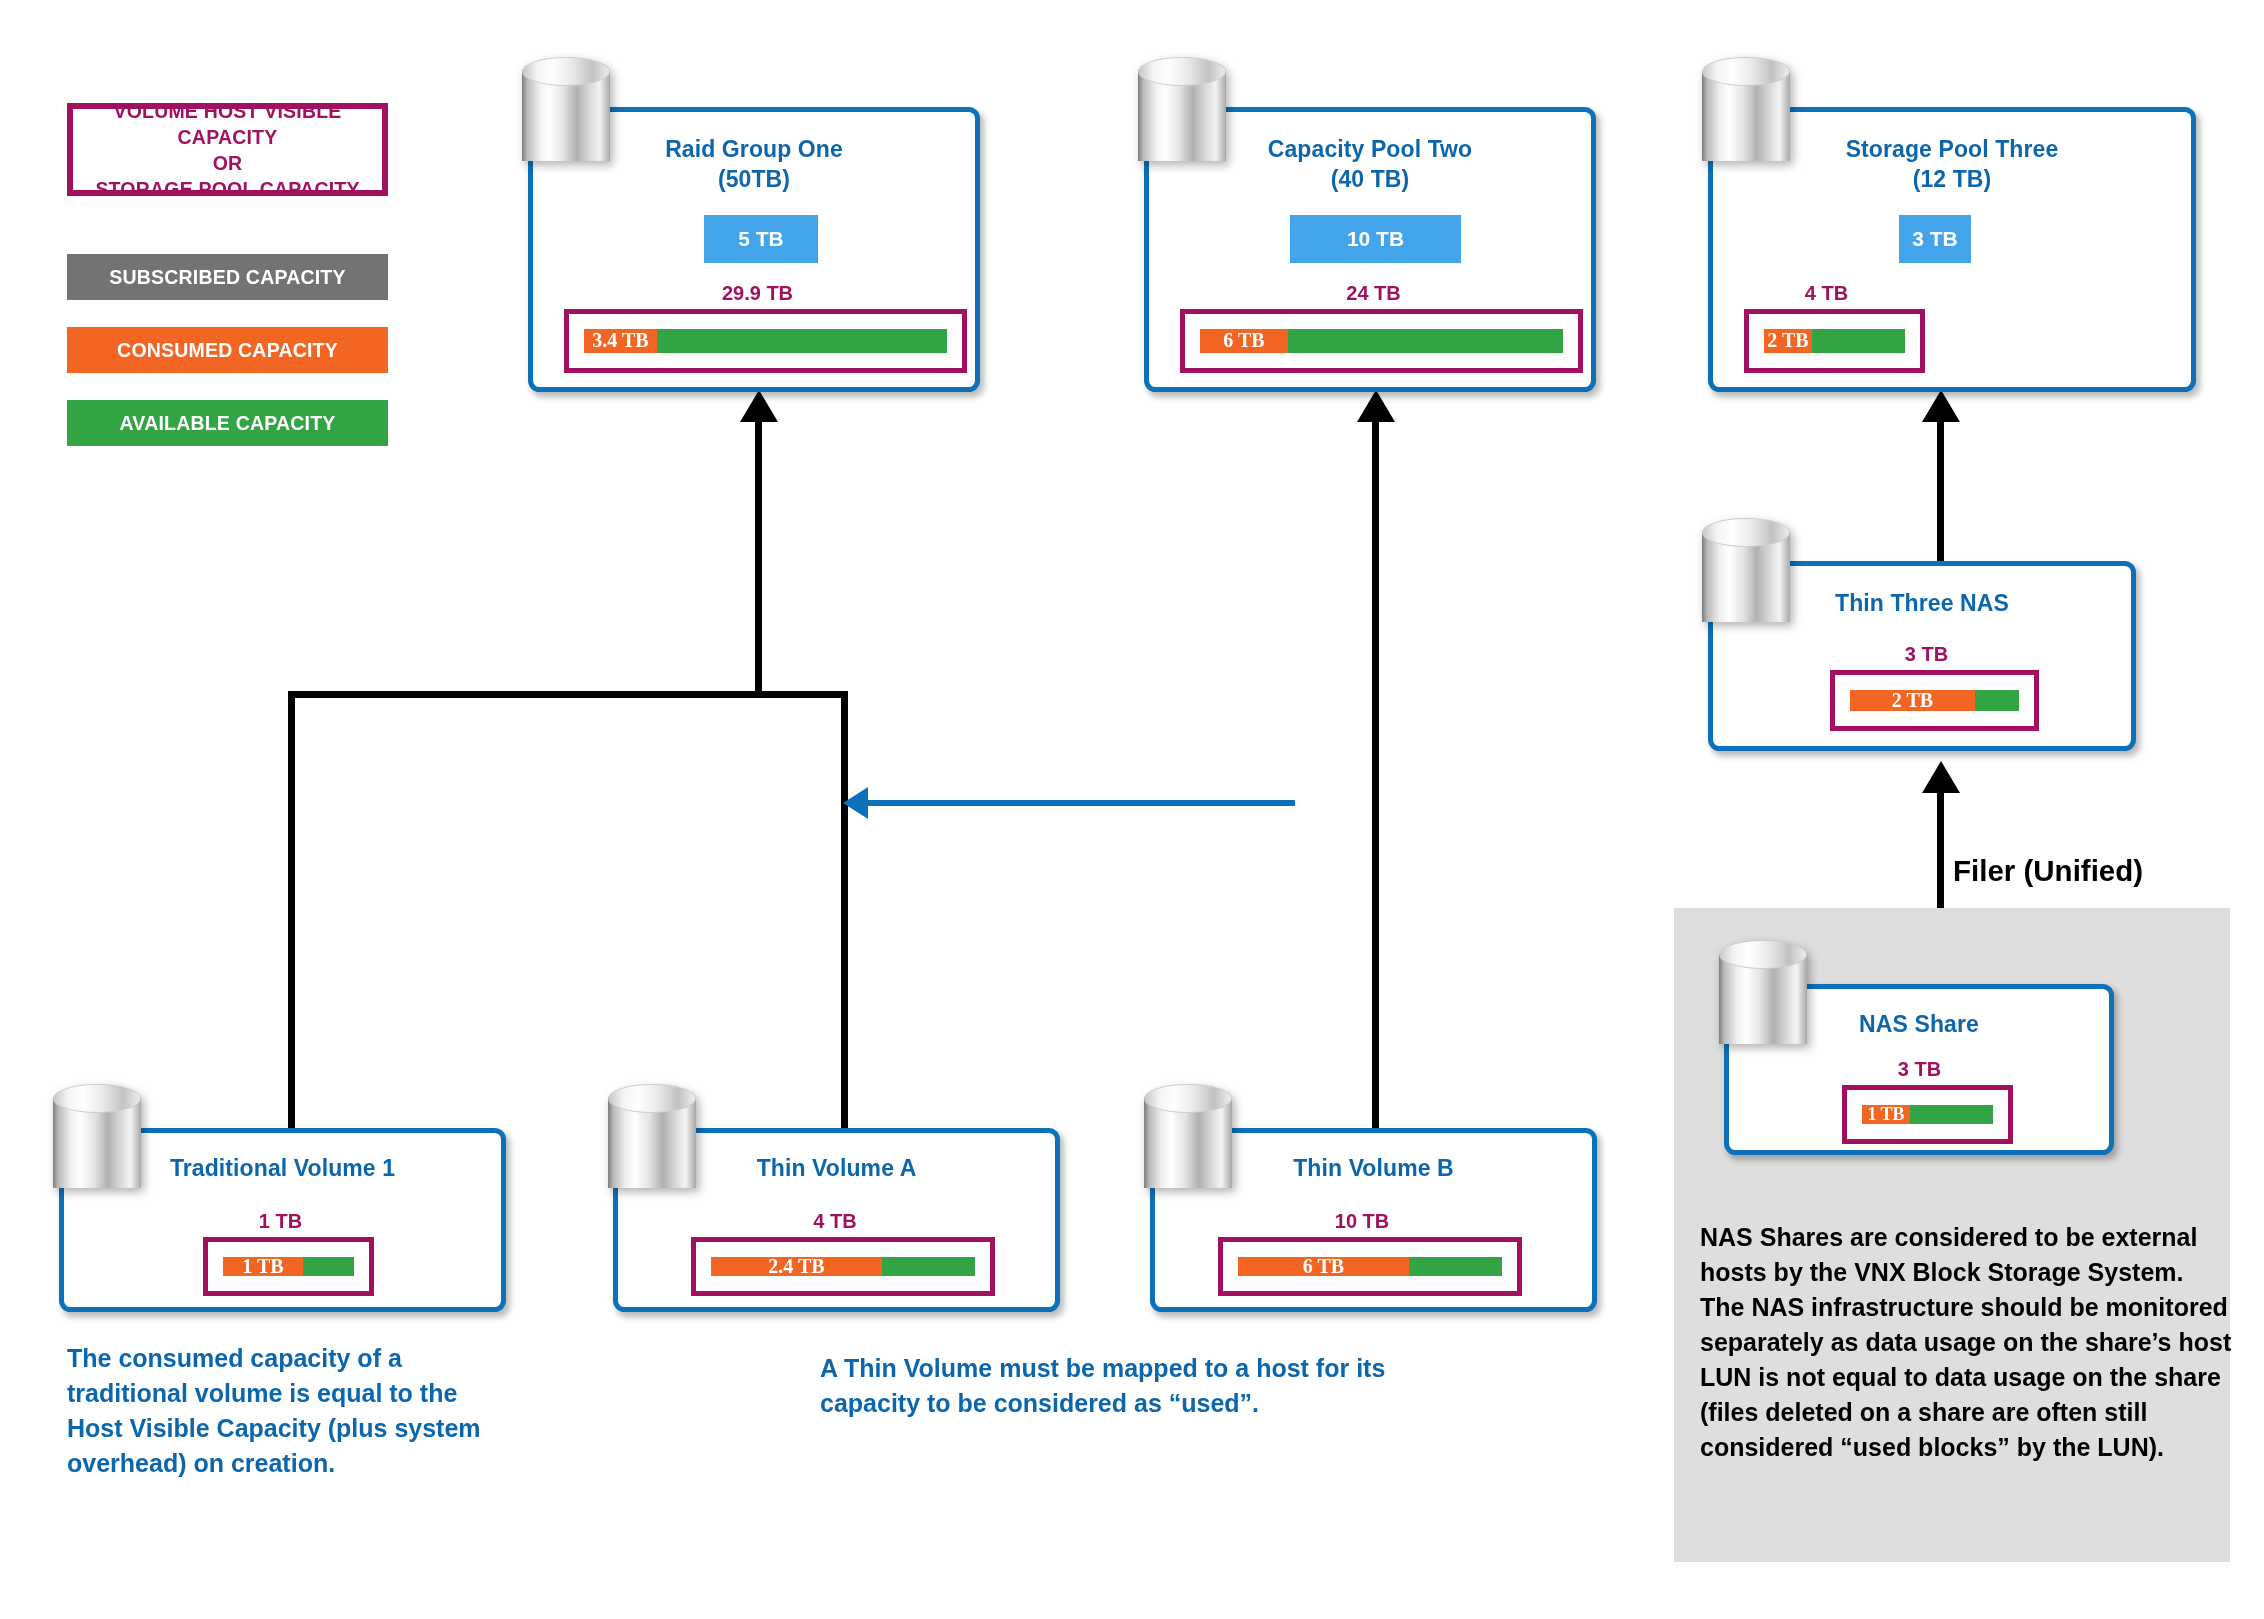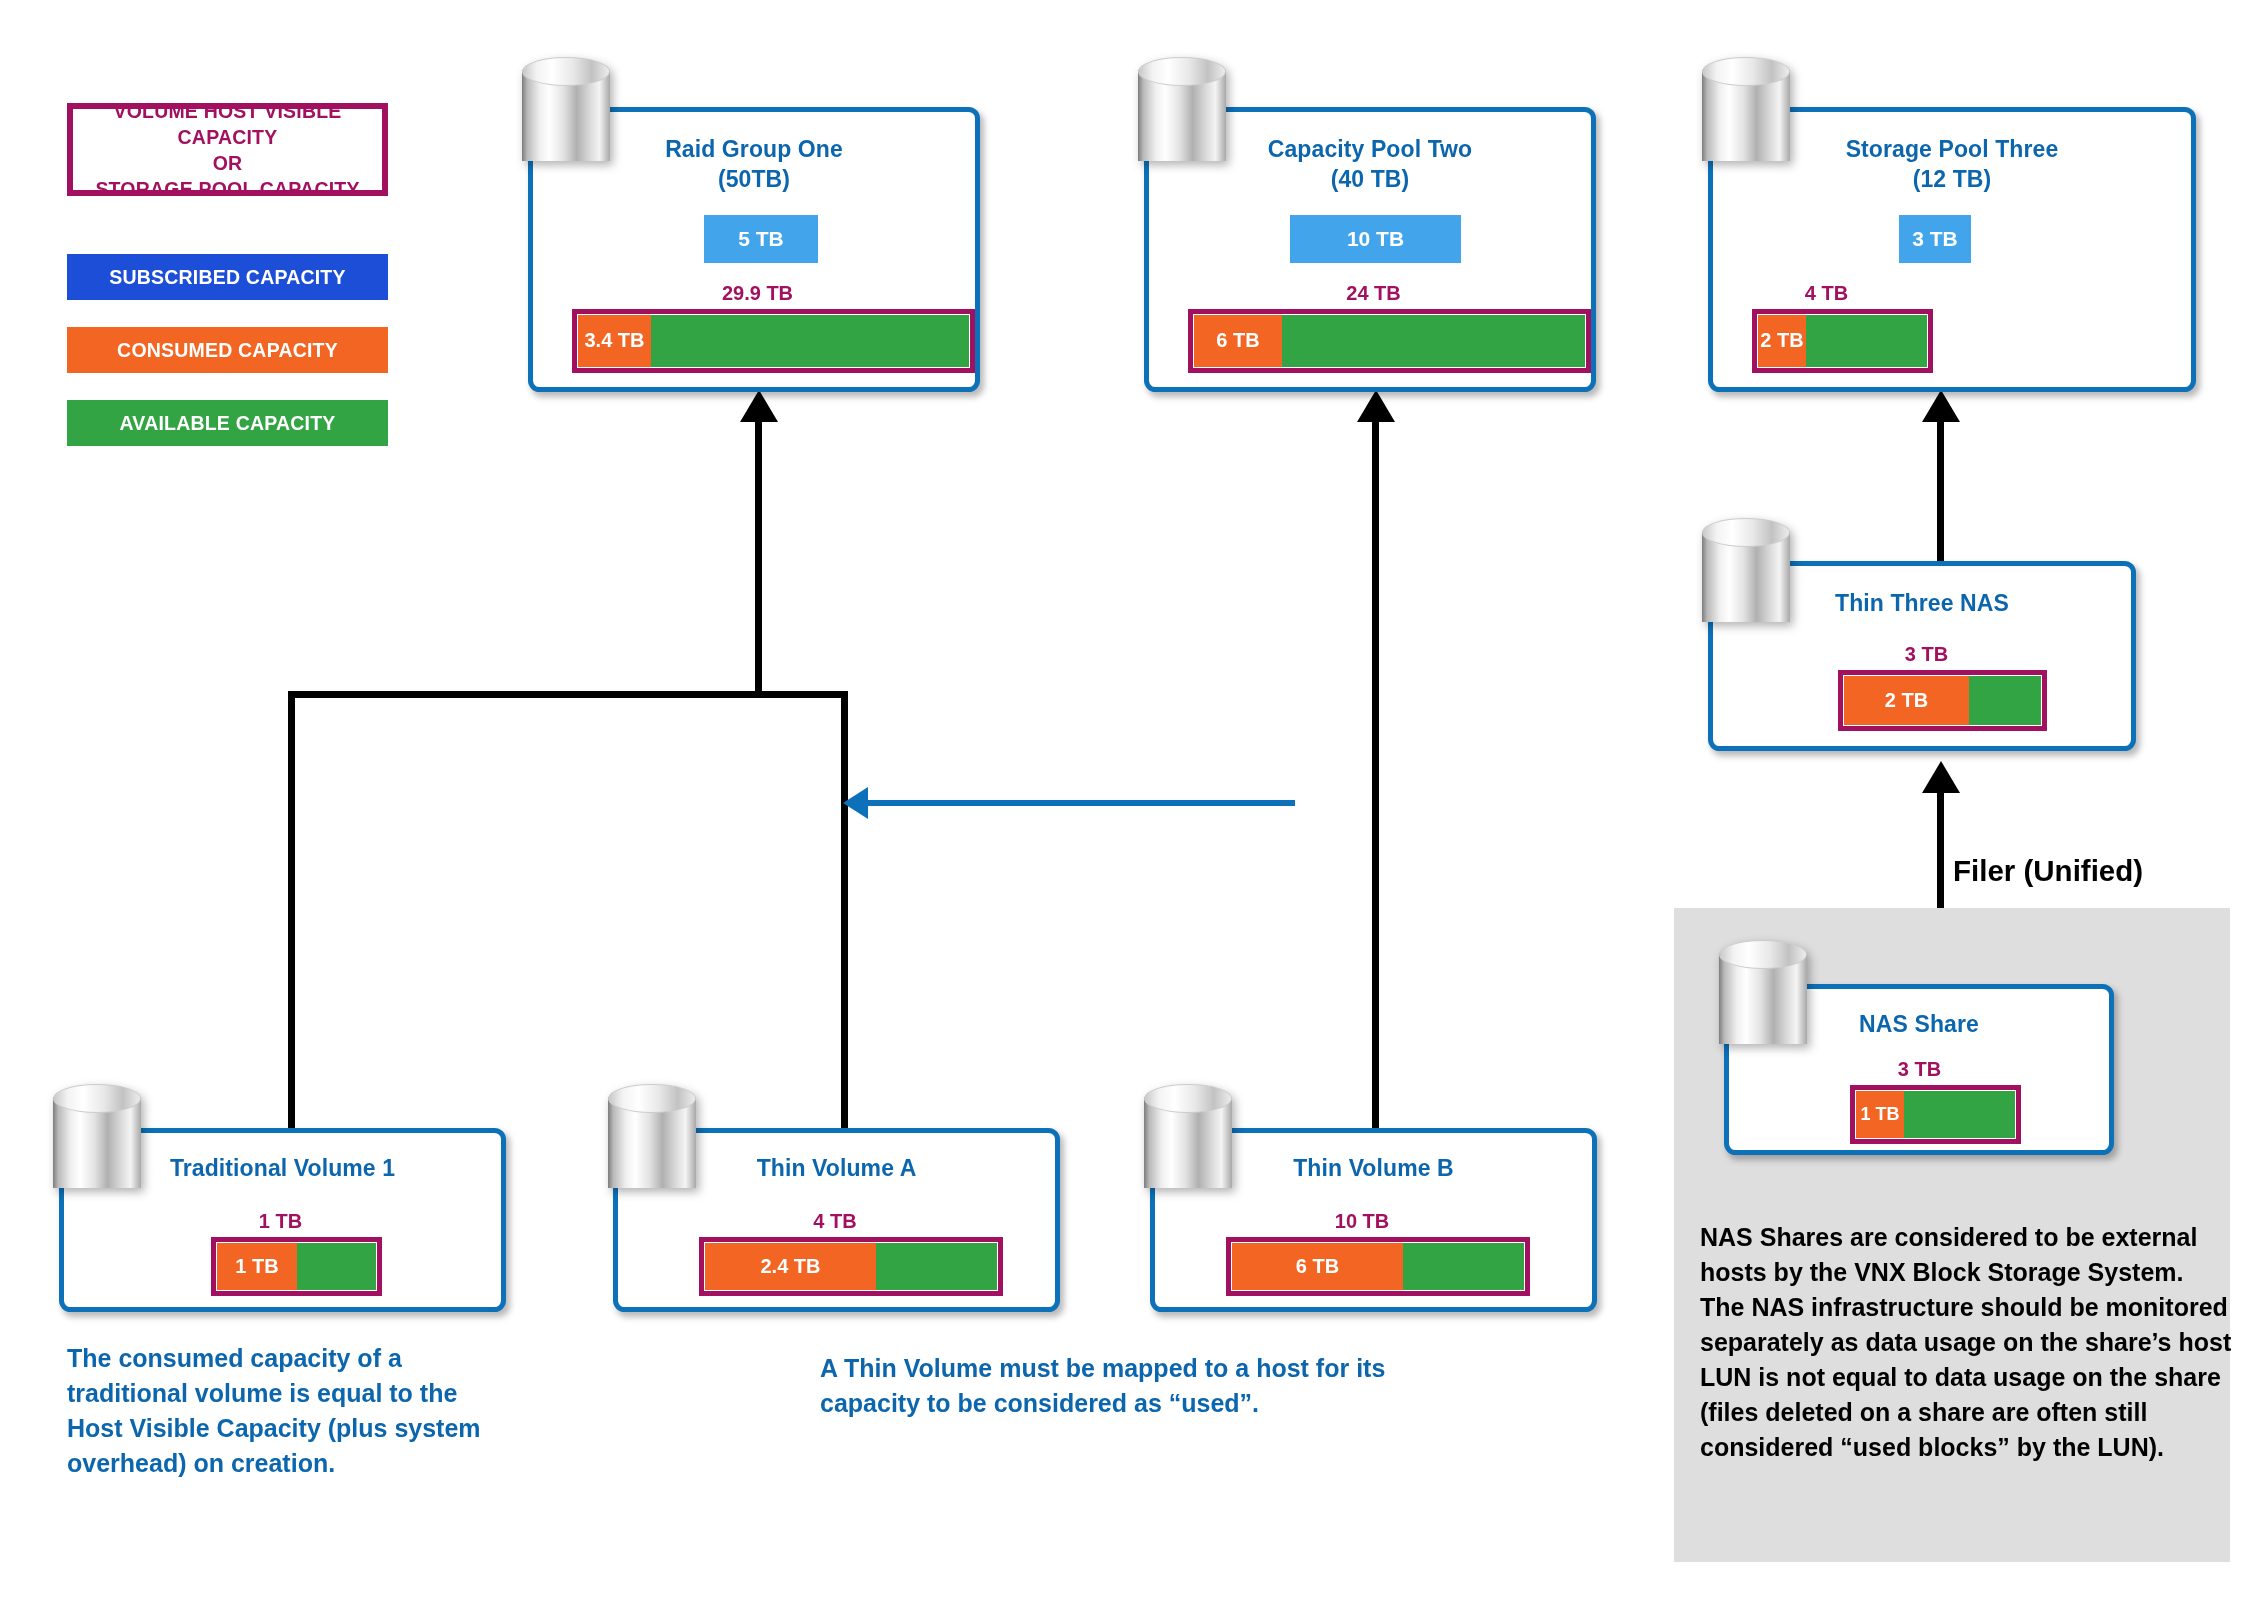--- a/index.html
+++ b/index.html
@@ -37,21 +37,21 @@
     text-align:center;
     letter-spacing:0.2px;
   }
   .legend-bar{
     position:absolute;
     left:67px;
     width:321px;height:46px;
     display:flex;align-items:center;justify-content:center;
     color:#ffffff;font-weight:bold;font-size:19.5px;letter-spacing:0.2px;
   }
-  .lb-sub{top:254px;background:#1d4ed8;}
+  .lb-sub{top:254px;background:#737373;}
   .lb-con{top:327px;background:#F26522;}
   .lb-avl{top:400px;background:#33A443;}
 
   
   .node{
     position:absolute;
     box-sizing:border-box;
     border:5.7px solid #0C71B9;
     border-radius:11.4px;
     background:#ffffff;
@@ -105,26 +105,27 @@
   .capwrap{position:absolute;}
   .cap-label{
     position:absolute;left:0;right:0;top:0;
     text-align:center;
     color:#A2115F;
     font-weight:bold;
     font-size:20px;
     line-height:24px;
   }
   .cap-frame{
-    position:absolute;left:16px;
+    position:absolute;left:8px;
     box-sizing:border-box;
     border:5.7px solid #A2115F;
     background:#ffffff;
-    padding:1px;
+    padding:15px;
     display:flex;
+    font-family:Liberation Serif, serif;
   }
   .cap-used{
     background:#F26522;
     color:#ffffff;
     font-weight:bold;
     font-size:20px;
     display:flex;align-items:center;justify-content:center;
     white-space:nowrap;
     overflow:hidden;
   }

